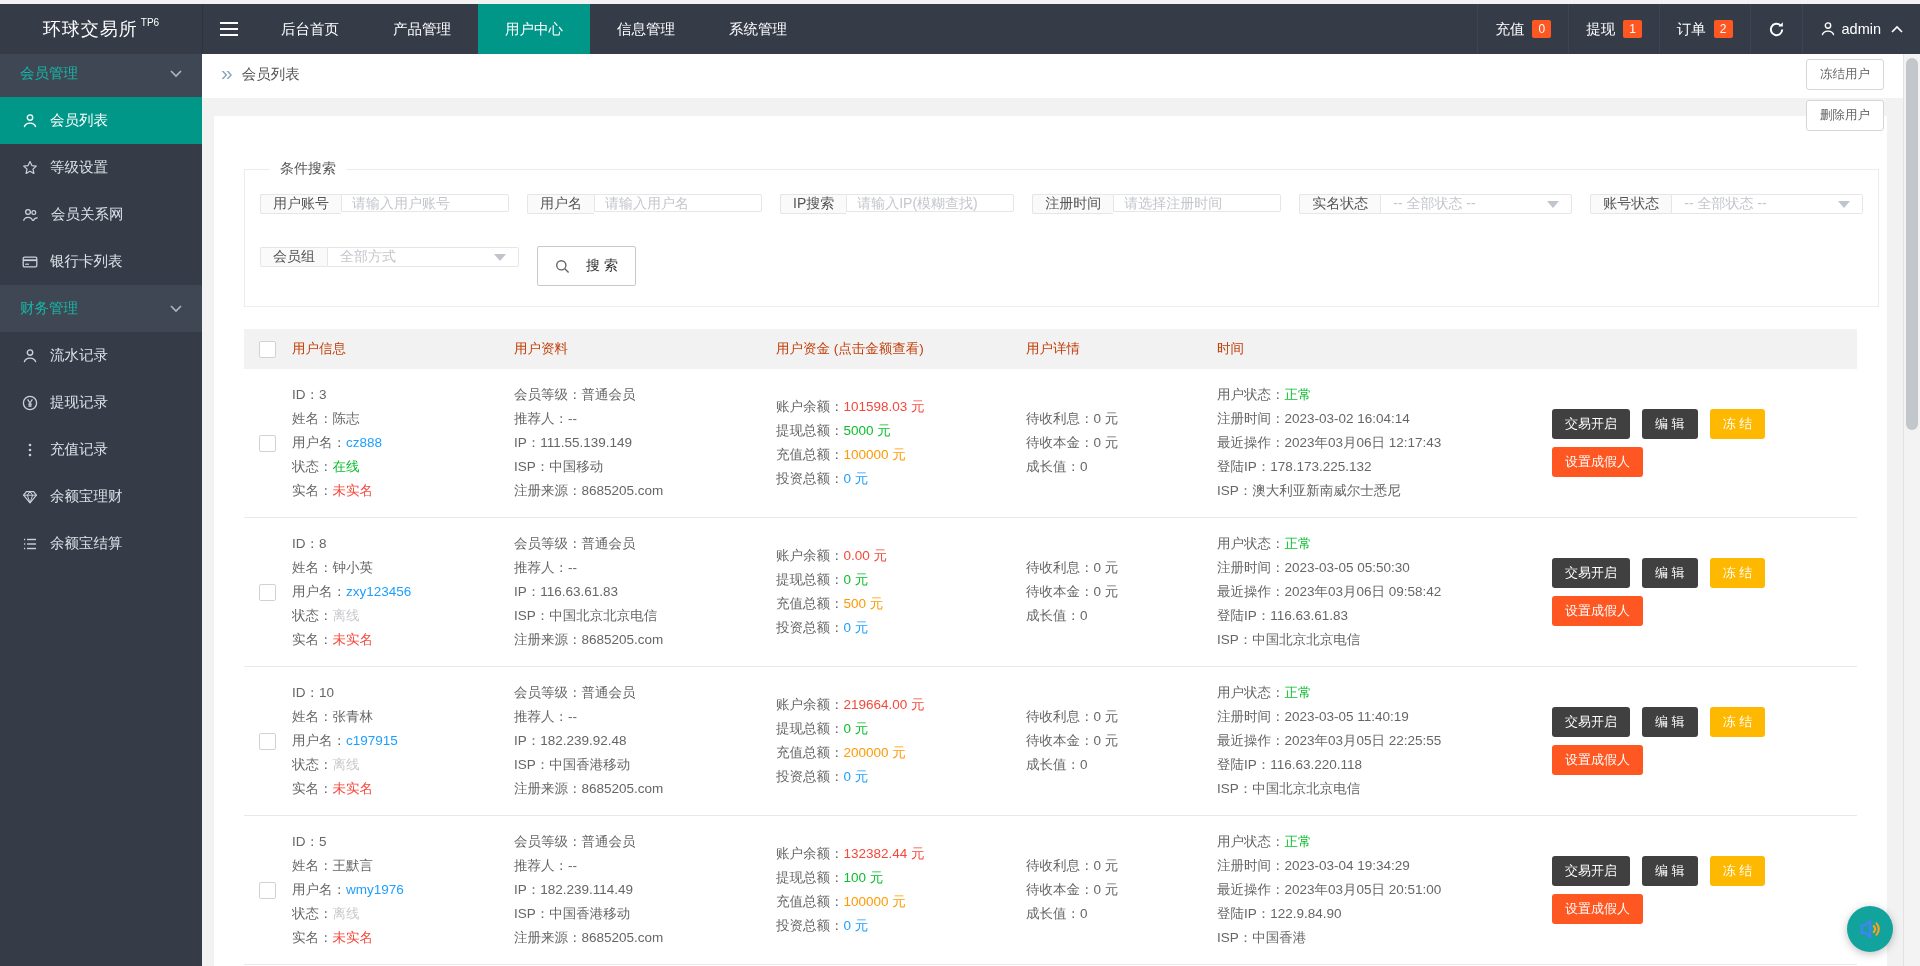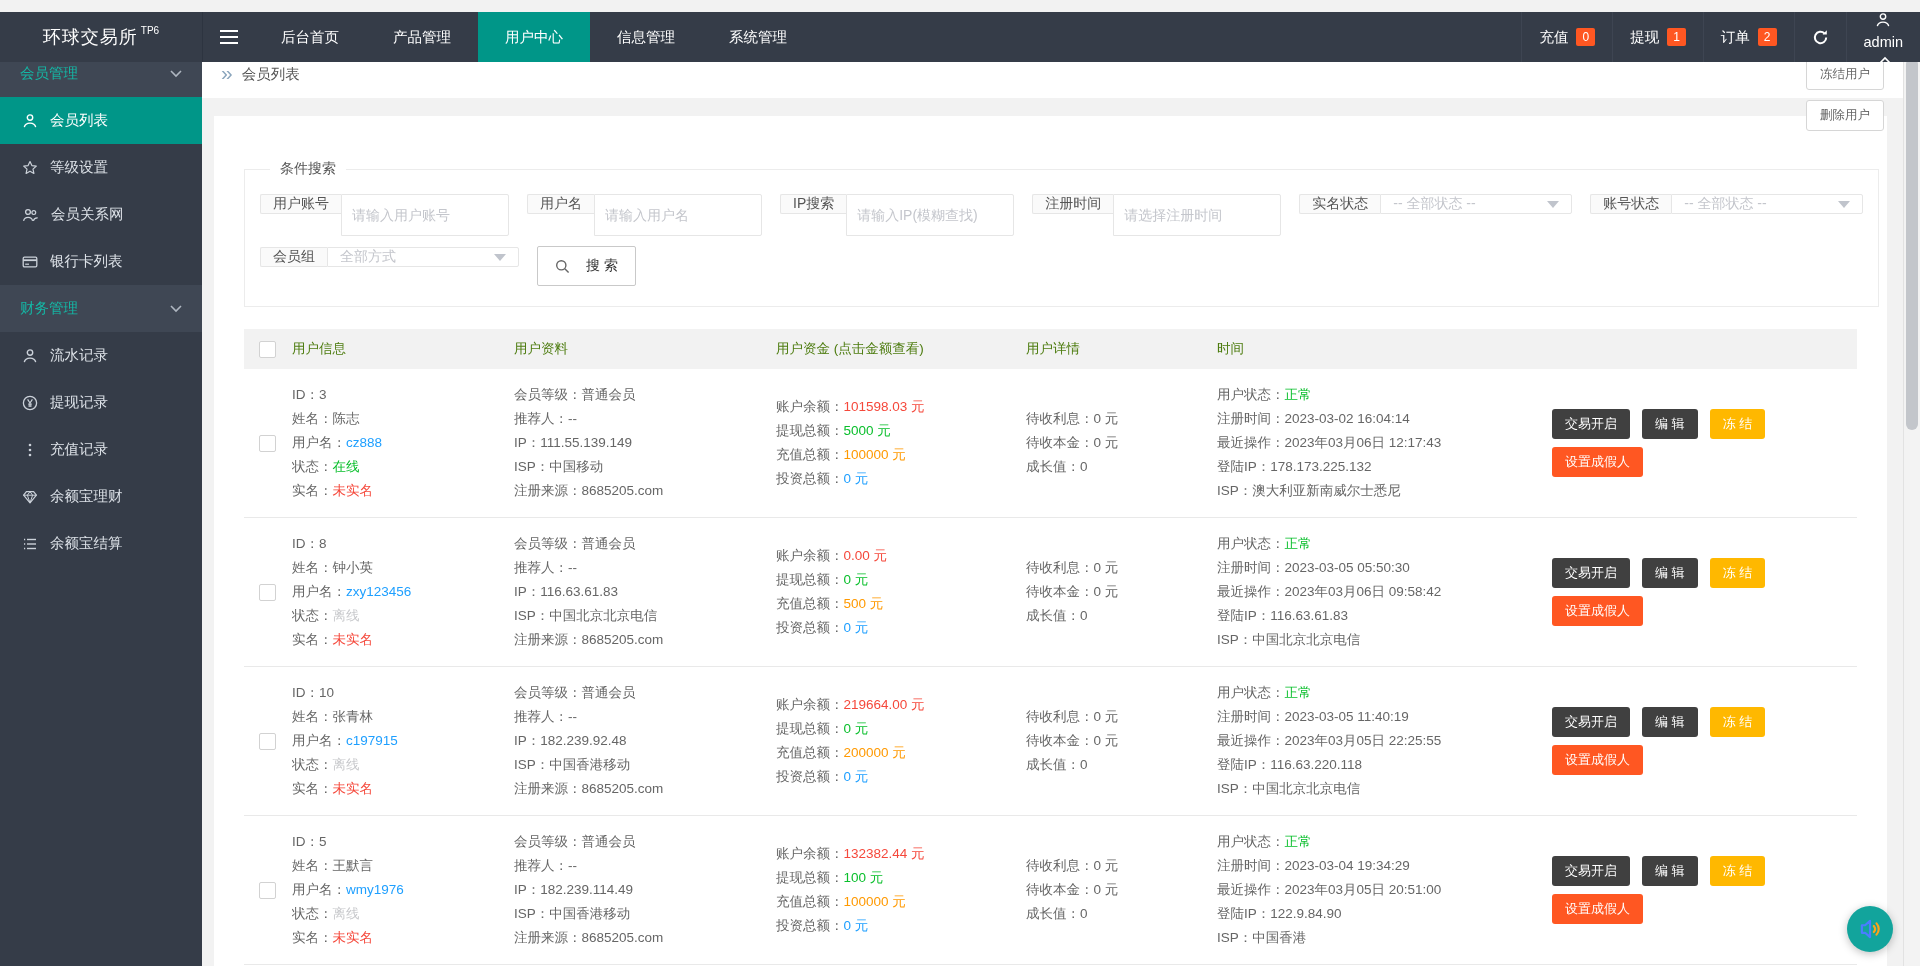--- a/index.html
+++ b/index.html
@@ -6,31 +6,31 @@
   html, body { overflow: hidden; }
   body {
     width: 1920px; height: 966px;
     background: #f2f2f2;
     font-family: "Liberation Sans", "DejaVu Sans", sans-serif;
     font-size: 14px; color: #666;
   }
   svg { display: block; }
 
   
-  .topbar { position: fixed; top: 12px; left: 0; right: 0; height: 50px; background: #353c48; display: flex; align-items: stretch; z-index: 30; }
+  .topbar { position: fixed; top: 4px; left: 0; right: 0; height: 50px; background: #353c48; display: flex; align-items: stretch; z-index: 30; }
   .logo { width: 202px; display: flex; align-items: center; justify-content: center; color: #fff; font-size: 18px; letter-spacing: 1px; cursor: pointer; }
   .logo sup { font-size: 10px; margin-left: 3px; transform: translateY(-7px); letter-spacing: 0; }
   .burger { width: 52px; display: flex; align-items: center; justify-content: center; color: #fff; cursor: pointer; border-left: 1px solid #2d3440; }
   .topnav { display: flex; align-items: stretch; }
   .topnav-item { padding: 0 27px; display: flex; align-items: center; color: #fff; font-size: 14.5px; cursor: pointer; }
   .topnav-item.active { background: #009688; }
   .top-right { margin-left: auto; display: flex; align-items: stretch; }
   .tr-item { display: flex; align-items: center; gap: 8px; padding: 0 17px; color: #fff; font-size: 14.5px; border-left: 1px solid #3e4552; cursor: pointer; }
   .badge { background: #ff5722; color: #fff; font-size: 12px; line-height: 18px; padding: 0 6px; border-radius: 2px; }
-  .admin-item { gap: 6px; flex-direction: column; }
+  .admin-item { gap: 6px; }
 
   
   .sidebar { position: fixed; top: 50px; left: 0; bottom: 0; width: 202px; background: #353c48; z-index: 20; }
   .sec-title { height: 47px; display: flex; align-items: center; padding: 0 20px; background: #3f4754; color: #14b8a6; font-size: 14.5px; cursor: pointer; }
   .sec-title .chev { margin-left: auto; color: #aeb6c0; }
   .side-item { height: 47px; display: flex; align-items: center; gap: 12px; padding-left: 22px; color: #dde2e8; font-size: 14.5px; cursor: pointer; }
   .side-item .ic { color: #ccd2da; }
   .side-item.active { background: #009688; color: #fff; }
   .side-item.active .ic { color: #fff; }
 
@@ -45,30 +45,30 @@
   .main { padding: 18px 16px 0 12px; }
   .panel { background: #fff; min-height: 834px; padding: 16px 30px 0; }
 
   
   fieldset { border: 1px solid #ececec; margin-top: 28px; padding: 16px 15px 20px; }
   legend { font-size: 14px; color: #555; padding: 0 10px; margin-left: 10px; }
   .srow { display: flex; align-items: center; gap: 18px; }
   .srow + .srow { margin-top: 14px; }
   .fgroup { display: flex; align-items: flex-start; height: 38px; }
   .flabel { background: #fafafa; border: 1px solid #e6e6e6; border-right: 0; display: flex; align-items: center; padding: 0 12px; font-size: 14px; color: #555; border-radius: 2px 0 0 2px; white-space: nowrap; }
-  .finput { border: 1px solid #e6e6e6; width: 168px; padding: 12px 10px; font-size: 14px; color: #333; border-radius: 0 2px 2px 0; outline: none; background: #fff; font-family: inherit; }
+  .finput { border: 1px solid #e6e6e6; width: 168px; padding: 0 10px; font-size: 14px; color: #333; border-radius: 0 2px 2px 0; outline: none; background: #fff; font-family: inherit; }
   .finput::placeholder { color: #c4c6cc; }
   .fselect { border: 1px solid #e6e6e6; width: 192px; display: flex; align-items: center; background: #fff; padding: 0 12px; color: #c4c6cc; font-size: 14px; cursor: pointer; border-radius: 0 2px 2px 0; }
   .caret { margin-left: auto; width: 0; height: 0; border-left: 6px solid transparent; border-right: 6px solid transparent; border-top: 7px solid #c0c4cc; }
   .search-btn { height: 40px; border: 1px solid #c9c9c9; background: #fff; border-radius: 2px; display: flex; align-items: center; gap: 16px; padding: 4px 17px; font-size: 14px; color: #333; cursor: pointer; font-family: inherit; }
   .search-btn .ic { color: #666; }
 
   
   table { width: 100%; border-collapse: collapse; table-layout: fixed; margin-top: 22px; }
-  thead th { background: #f2f2f2; height: 40px; text-align: left; font-weight: normal; color: #4d7c0f; font-size: 13.5px; }
+  thead th { background: #f2f2f2; height: 40px; text-align: left; font-weight: normal; color: #c2410c; font-size: 13.5px; }
   tbody td { border-bottom: 1px solid #e9e9e9; vertical-align: top; padding: 14px 6px 14px 0; font-size: 13.5px; color: #666; line-height: 24px; }
   td.cbcell, th.cbcell { vertical-align: middle; }
   .cb { width: 17px; height: 17px; border: 1px solid #d2d2d2; background: #fff; border-radius: 2px; margin-left: 15px; cursor: pointer; }
   .ln { white-space: nowrap; overflow: hidden; }
   .v.link { color: #1e9fff; cursor: pointer; }
   .v.green { color: #0abf2c; }
   .v.red { color: #f5483b; }
   .v.orange { color: #ff9900; }
   .v.blue { color: #1e9fff; }
   .v.offline { color: #c8c9cc; }

